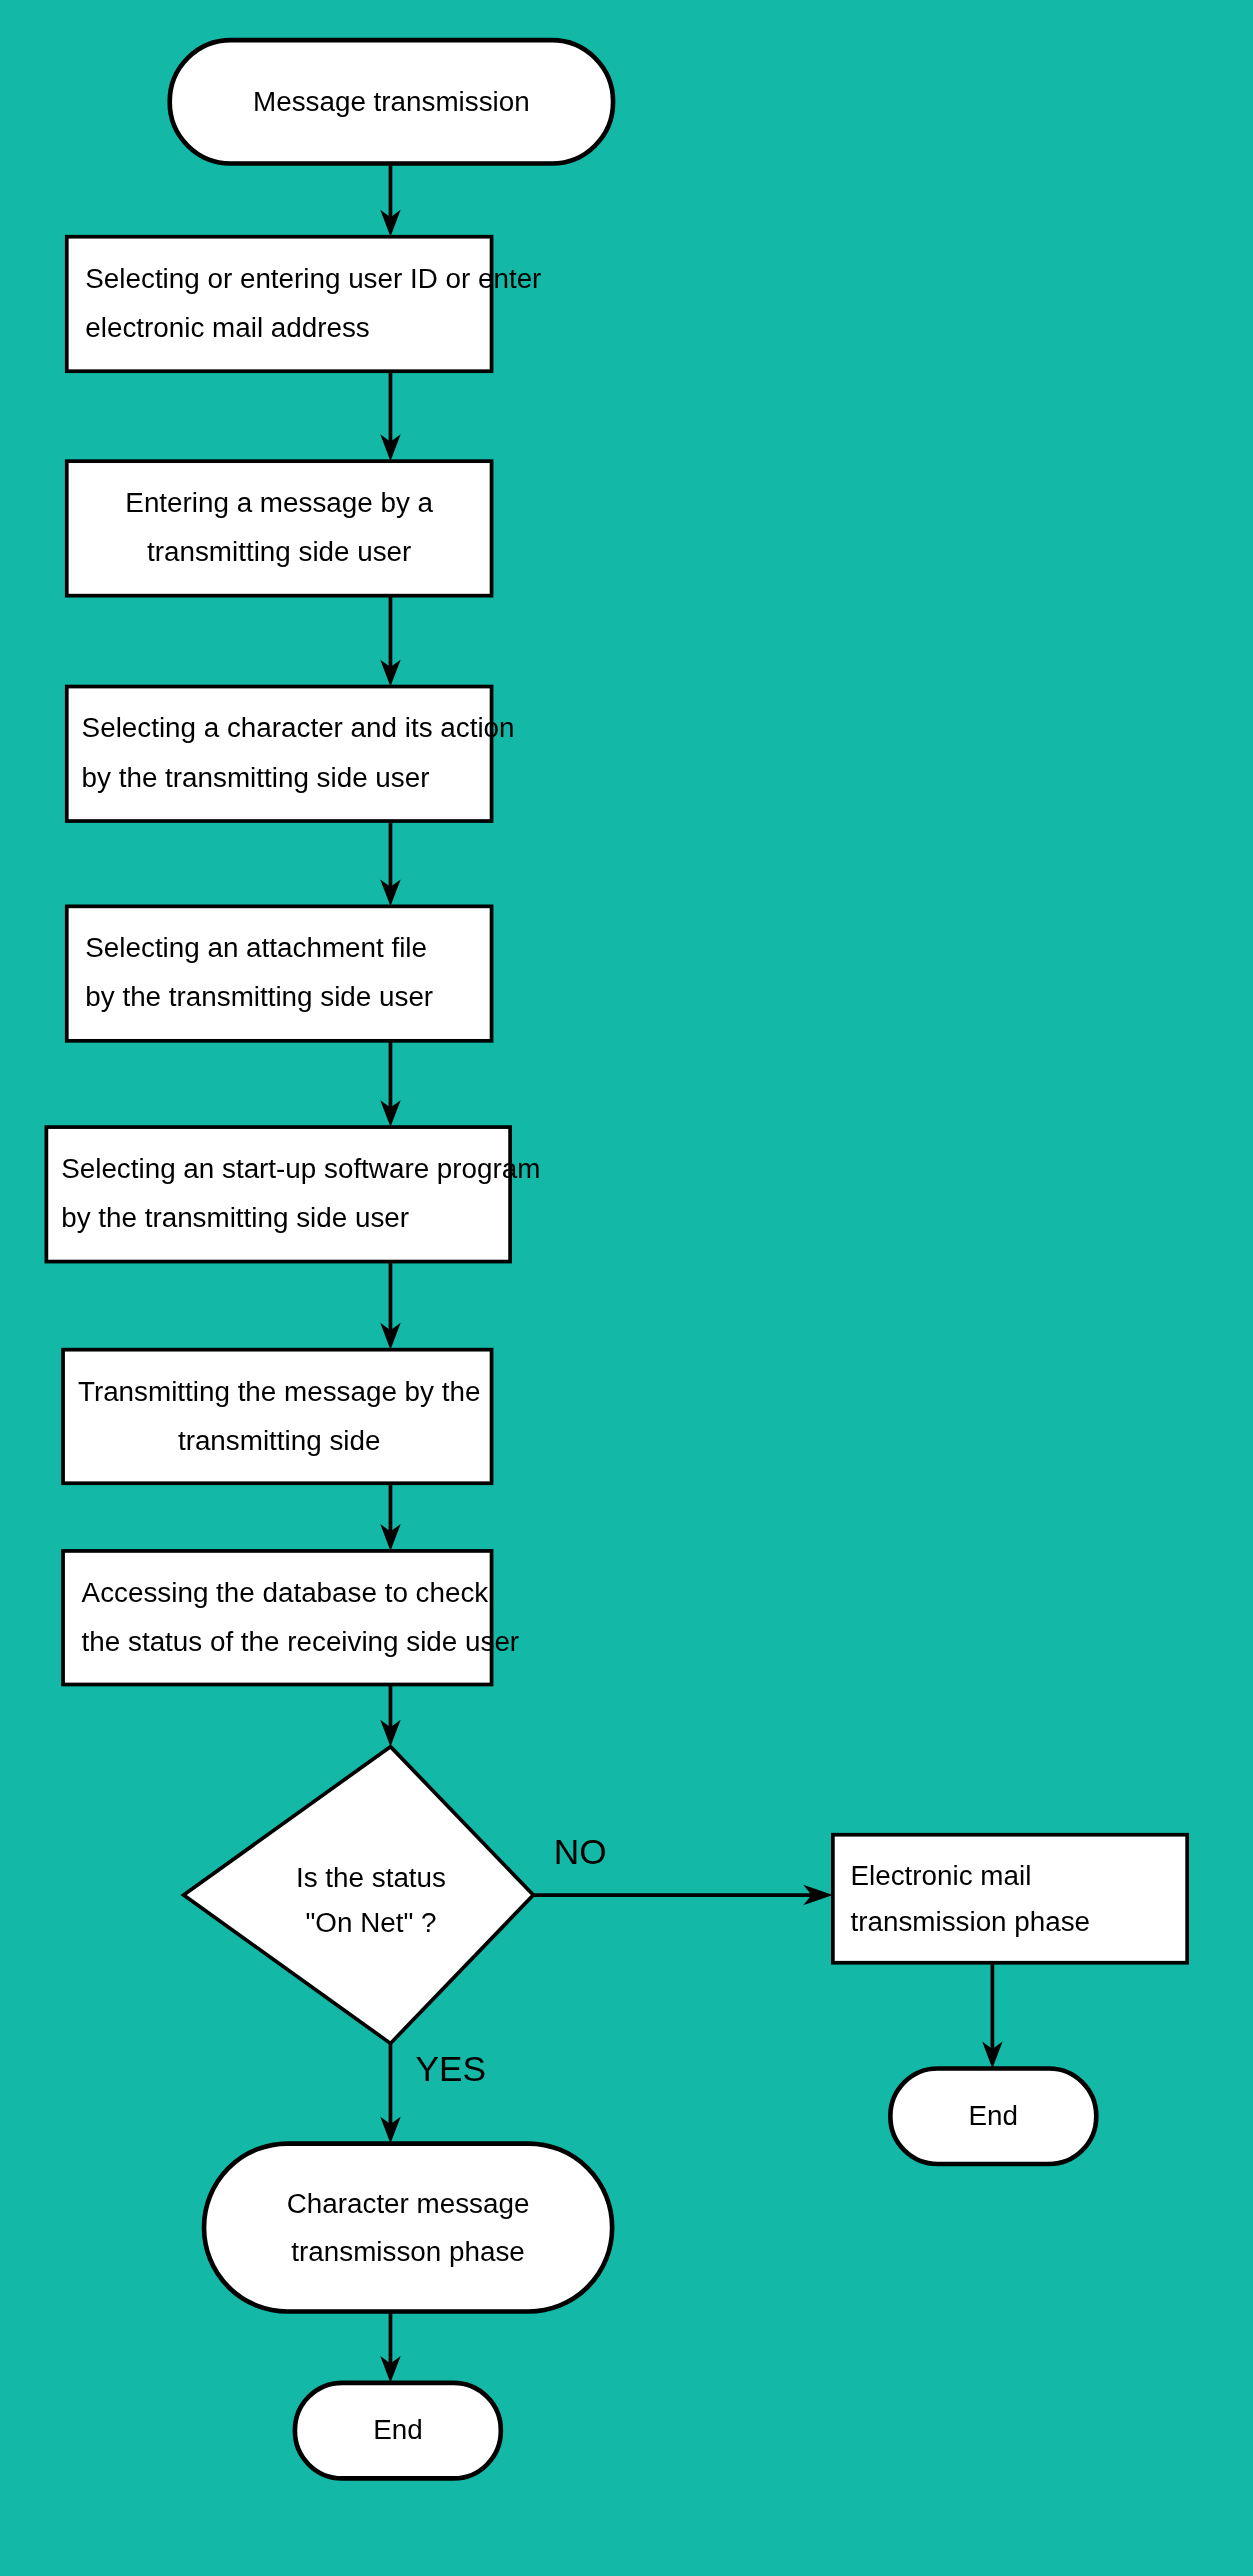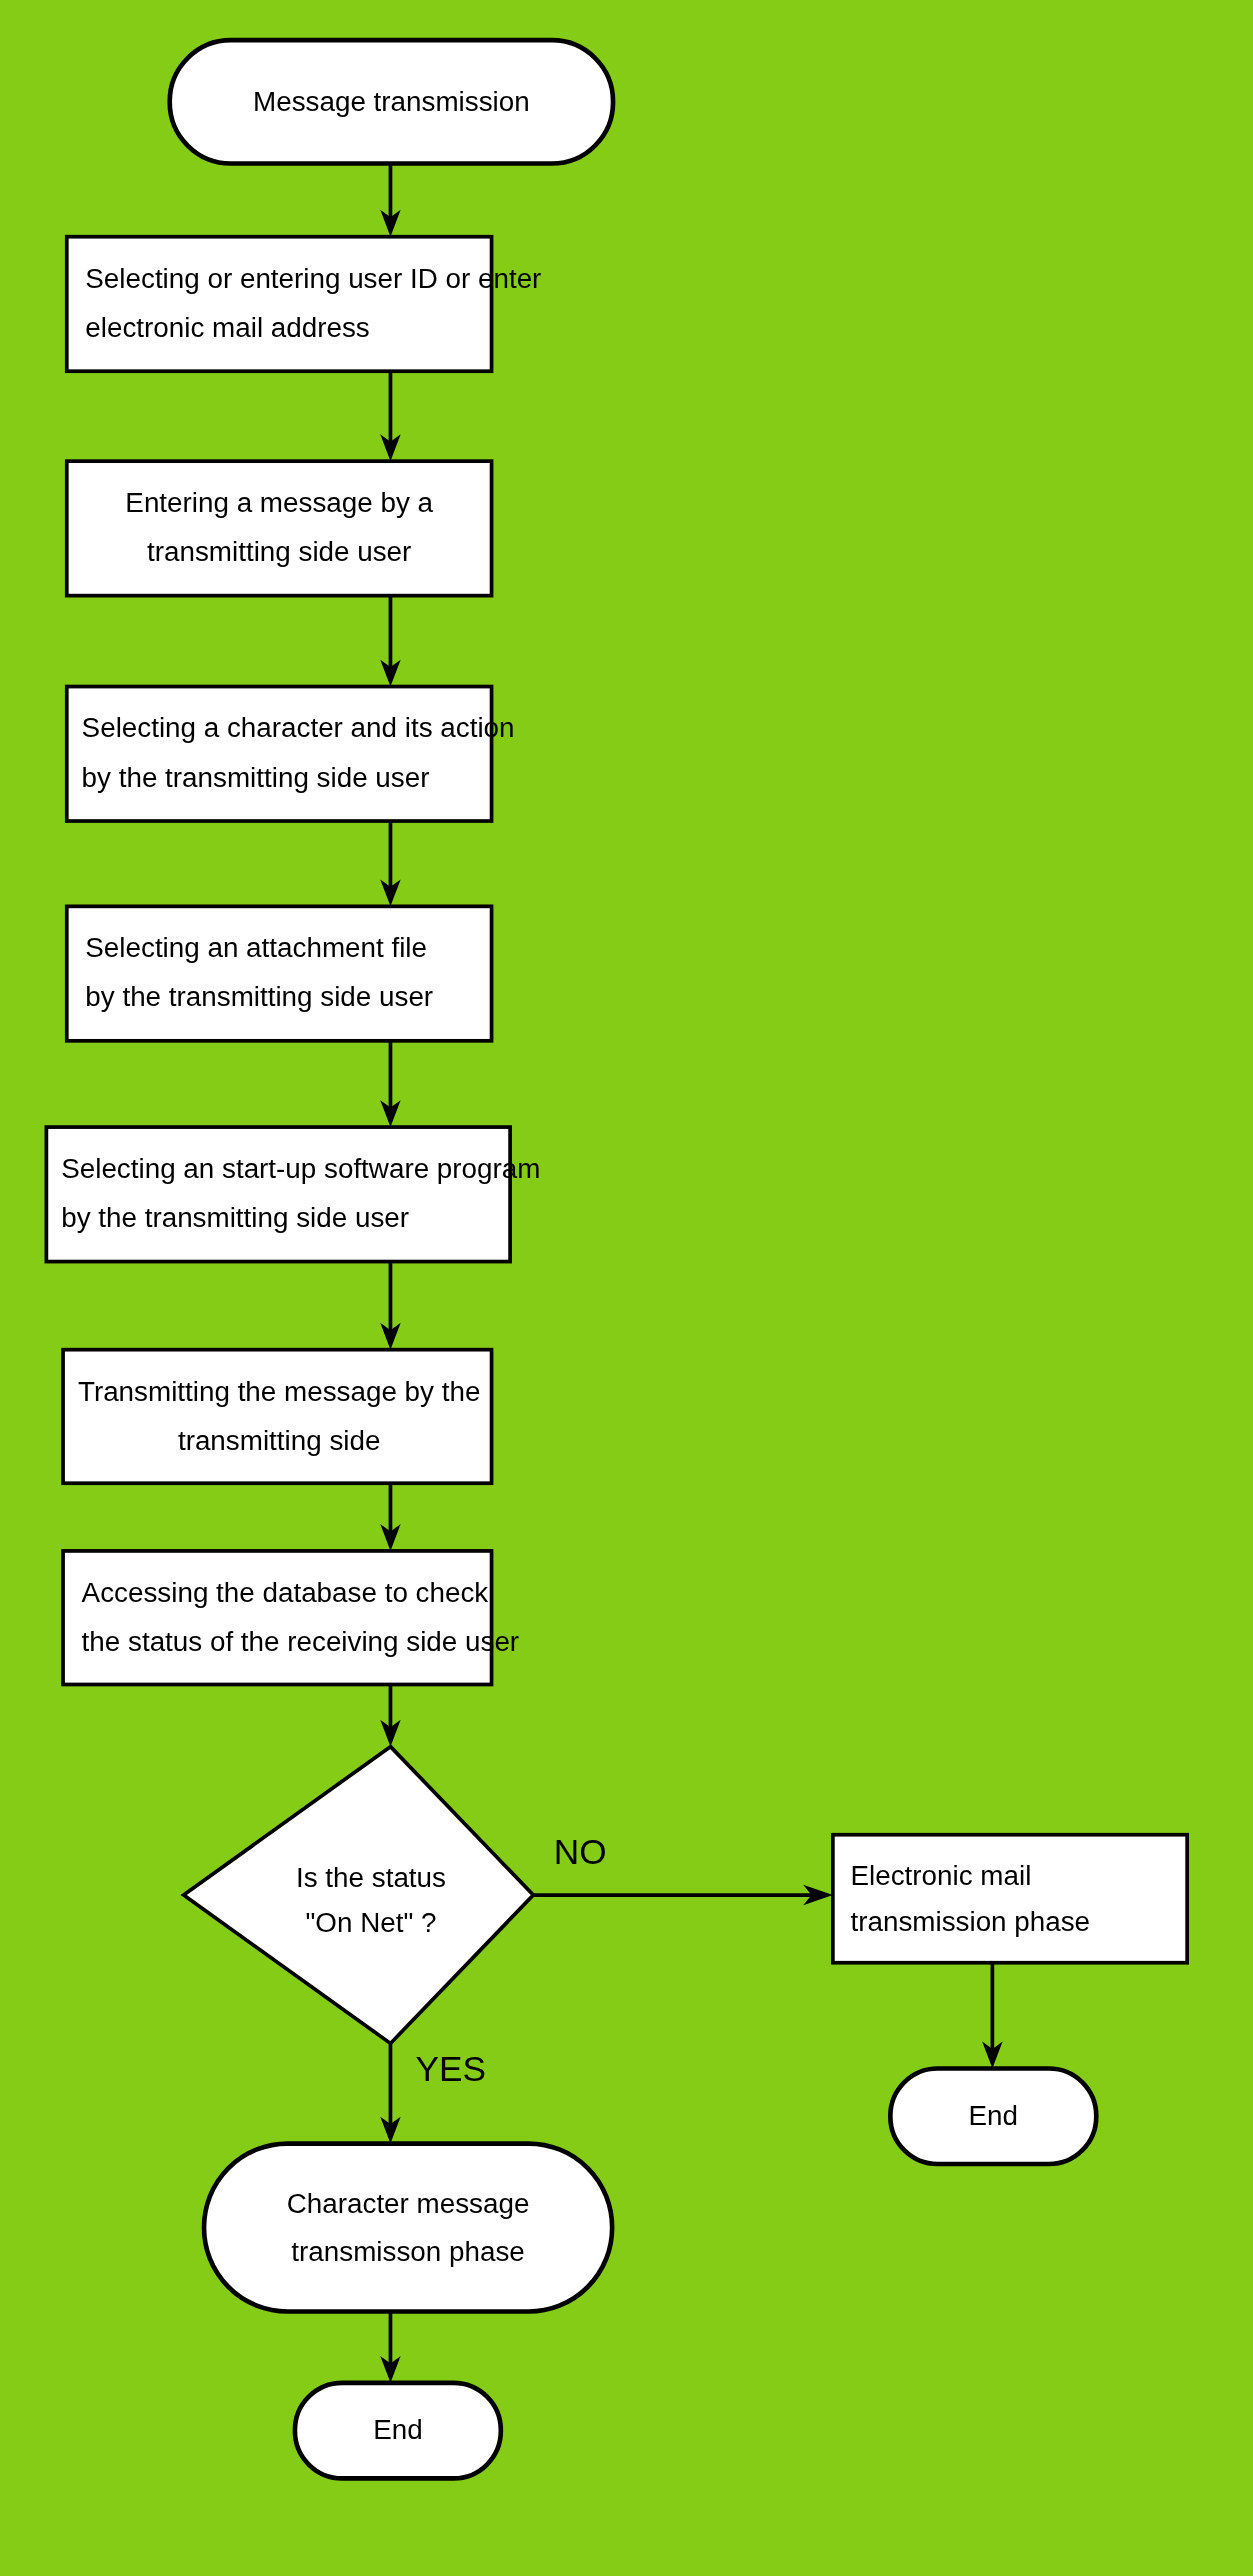--- a/index.html
+++ b/index.html
@@ -11,21 +11,21 @@
   body {
     width: 1253px;
     height: 2576px;
     font-family: "Liberation Sans", sans-serif;
     overflow: hidden;
   }
   #flowchart-root {
     position: relative;
     width: 1253px;
     height: 2576px;
-    background: #84cc16;
+    background: #14b8a6;
   }
   svg#flow-svg {
     position: absolute;
     top: 0;
     left: 0;
     width: 1253px;
     height: 2576px;
     display: block;
   }
   .node-shape {

